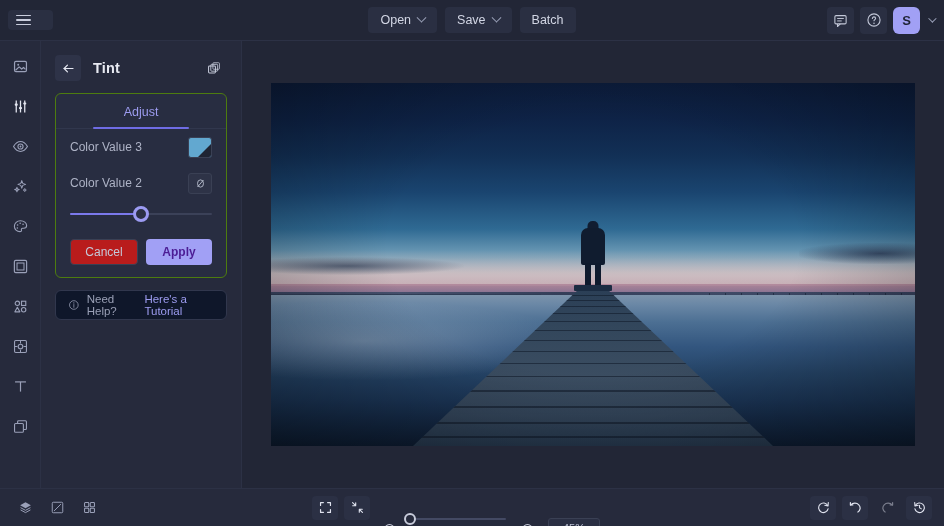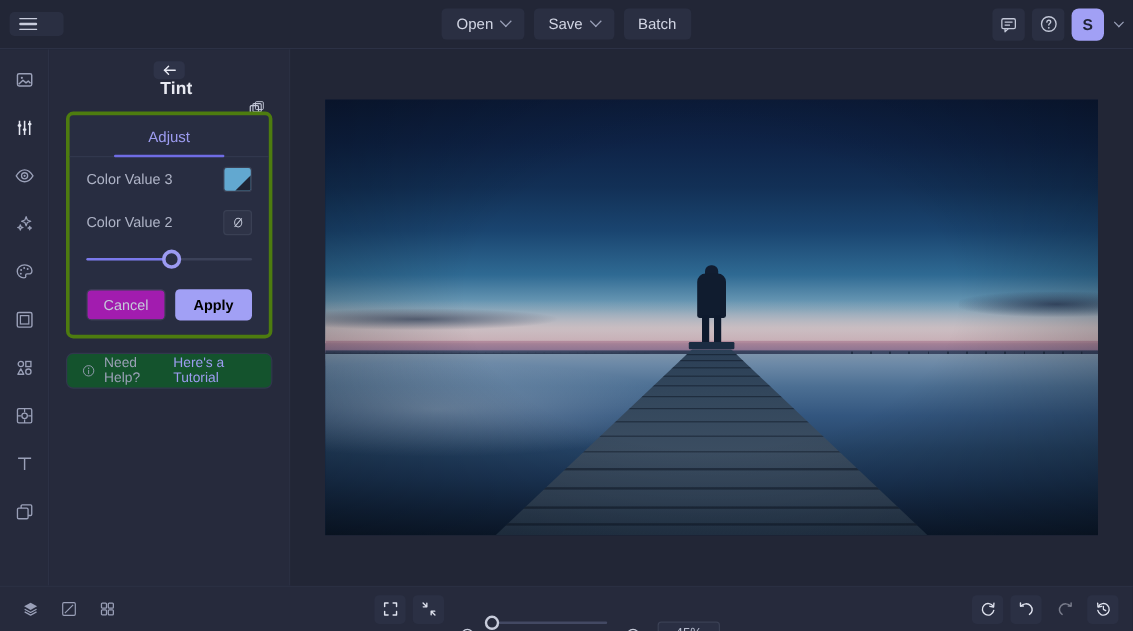--- a/index.html
+++ b/index.html
@@ -81,32 +81,32 @@
   .rail-item svg { display: block; }
 
   
   .panel {
     width: 201px; flex: 0 0 201px;
     background: #262a3c;
     border-right: 1px solid #2c3145;
     padding: 10px 14px;
     display: flex; flex-direction: column;
   }
-  .panel-head { display: flex; align-items: center; height: 34px; margin-bottom: 8px; flex-direction: column; }
+  .panel-head { display: flex; align-items: center; height: 34px; margin-bottom: 8px; }
   .back-btn {
     width: 26px; height: 26px; border-radius: 4px; background: #2e3348;
     display: flex; align-items: center; justify-content: center; cursor: pointer;
   }
   .panel-title { font-size: 14.5px; color: #e8eaf2; font-weight: bold; margin-left: 12px; letter-spacing: .2px; }
   .panel-head-right { margin-left: auto; width: 26px; height: 26px; border-radius: 4px;
                       display: flex; align-items: center; justify-content: center; cursor: pointer; }
 
   .card {
     background: #282d41;
-    border: 3px solid #4d7c0f;
+    border: 1px solid #4d7c0f;
     border-radius: 6px;
     padding: 0 0 12px 0;
   }
   .tabs { display: flex; border-bottom: 1px solid #31374d; }
   .tab {
     flex: 1; text-align: center; font-size: 12.5px; padding: 11px 0 9px;
     color: #868ca6; cursor: pointer; position: relative;
   }
   .tab.active { color: #9d9cf0; }
   .tab.active::after {
@@ -144,26 +144,26 @@
   .thumb {
     position: absolute; top: 5px; left: 72px;
     width: 16px; height: 16px; border-radius: 50%;
     background: #2b3045; border: 3px solid #9c9bf2; cursor: grab;
   }
   .btn-row { display: flex; gap: 8px; padding: 12px 14px 0; }
   .btn {
     flex: 1; height: 26px; border-radius: 4px; border: none;
     font-size: 12px; font-family: inherit; cursor: pointer;
   }
-  .btn-cancel { background: #a21caf; color: #c5c9d9; border: 1px solid #3a4054; }
-  .btn-apply { background: #a1a0f5; color: #000000; font-weight: bold; }
+  .btn-cancel { background: #b91c1c; color: #c5c9d9; border: 1px solid #3a4054; }
+  .btn-apply { background: #a1a0f5; color: #4c1d95; font-weight: bold; }
 
   .help {
     margin-top: 12px;
-    border: 1px solid #31374d; border-radius: 6px; background: #14532d;
+    border: 1px solid #31374d; border-radius: 6px; background: #0f172a;
     height: 28px; display: flex; align-items: center; gap: 7px;
     padding: 14px 12px; font-size: 11.5px;
   }
   .help-text { color: #9aa0b6; }
   .help-link { color: #9d9cf0; cursor: pointer; }
 
   
   .canvas-area {
     flex: 1; background: #222636; position: relative;
     display: flex; align-items: center; justify-content: center;

